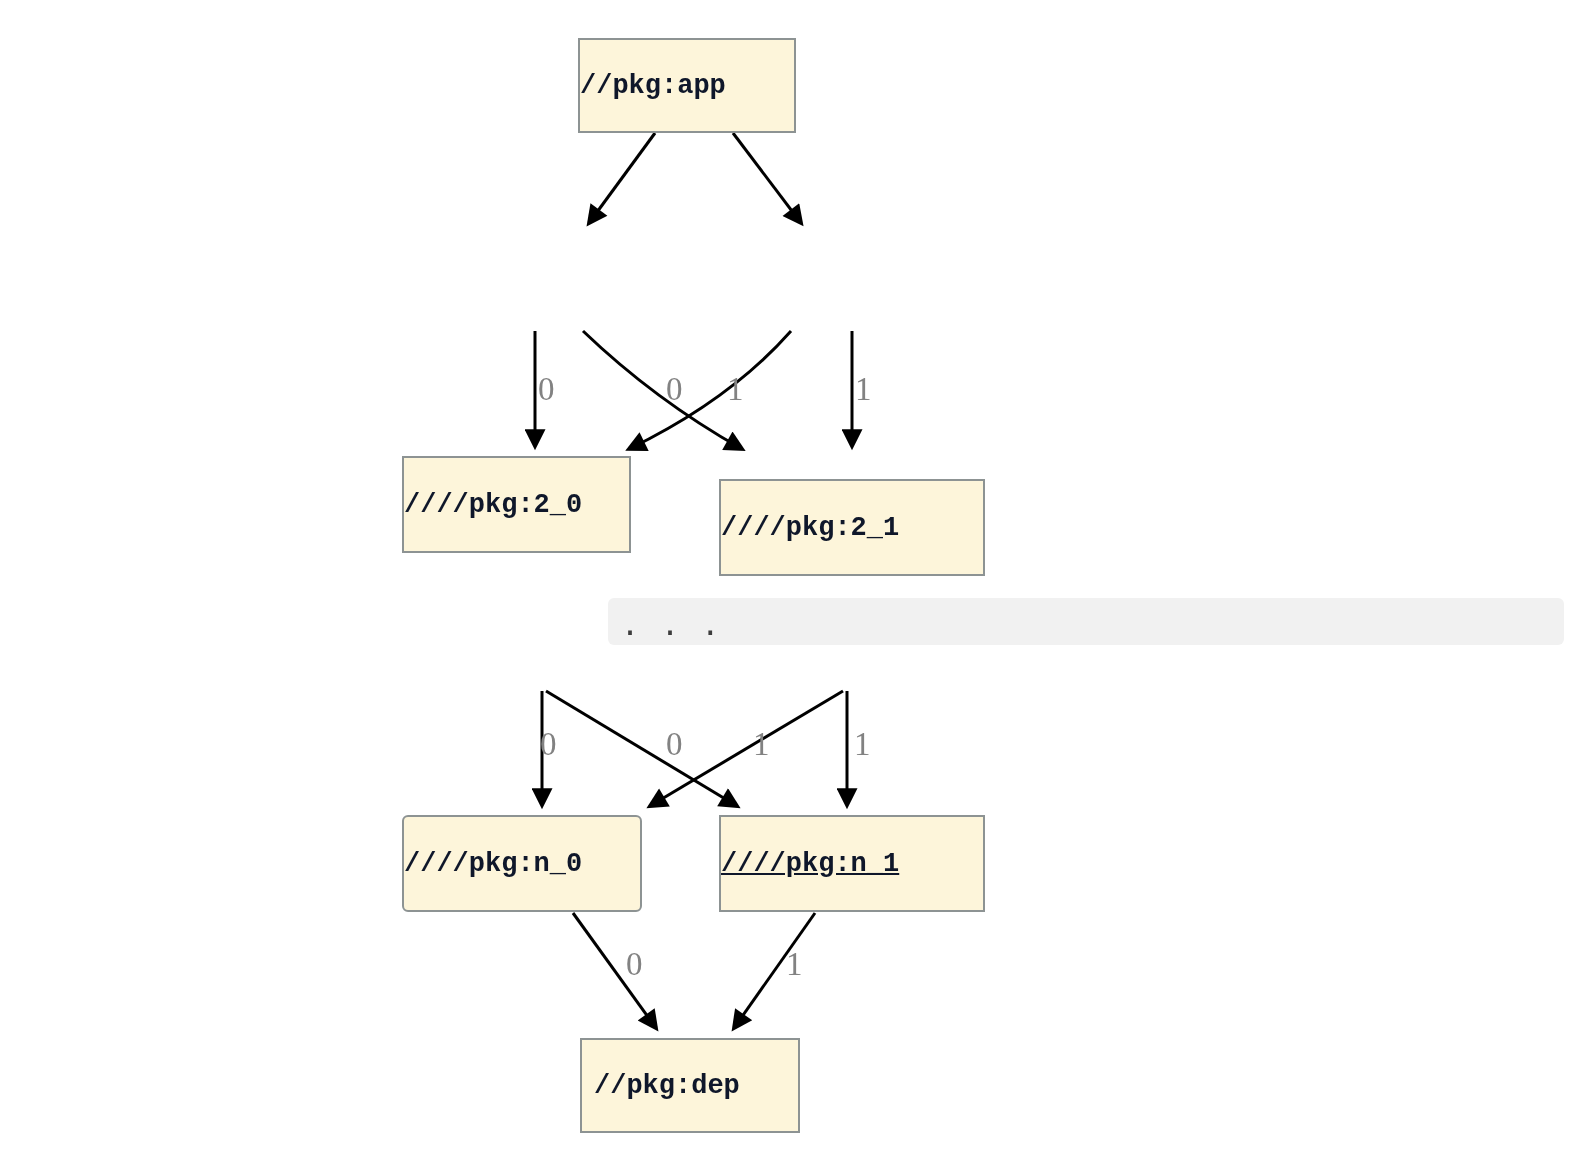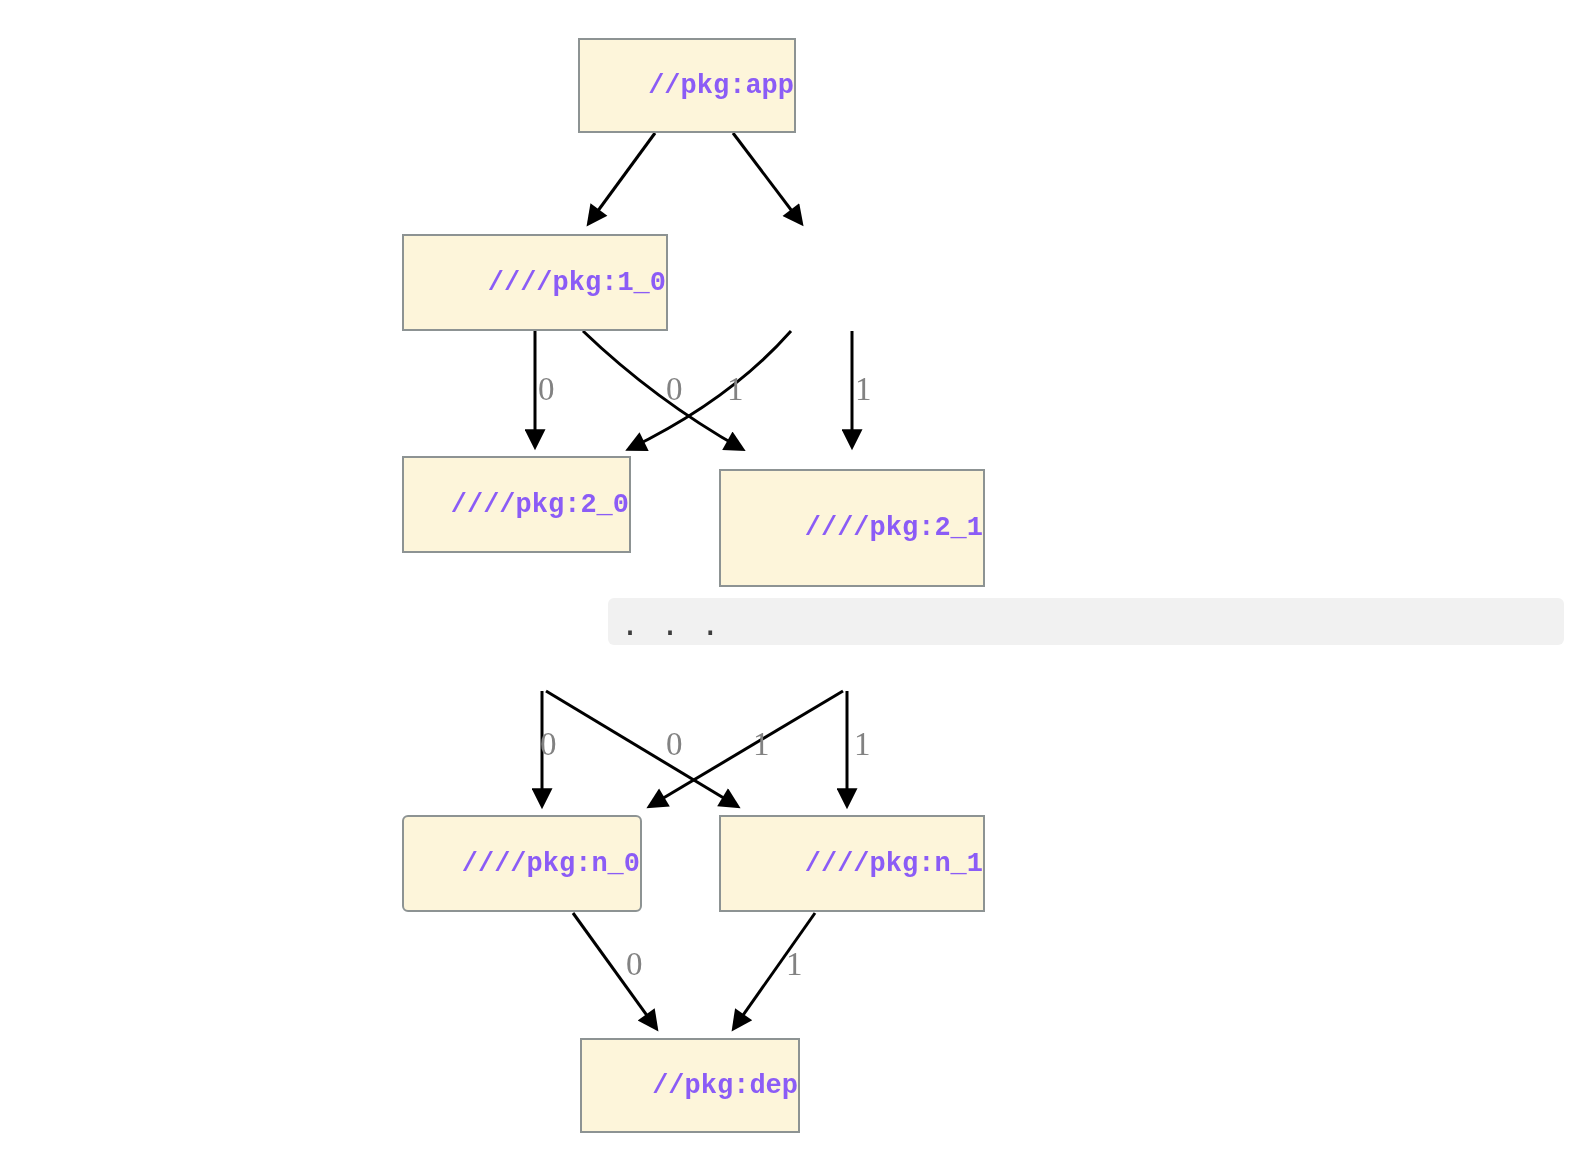--- a/index.html
+++ b/index.html
@@ -10,31 +10,31 @@
     overflow:hidden;
     font-family:"Liberation Mono", monospace;
   }
   .edges{position:absolute;left:0;top:0;width:1592px;height:1162px;}
   .edge{stroke:var(--edge_color,#000);stroke-width:3;fill:none;}
   .node{
     position:absolute;
     box-sizing:border-box;
     background:var(--node_fill,#fdf5da);
     border:2.5px solid var(--node_border,#8d9393);
-    display:flex;align-items:center;justify-content:flex-end;
-    font-weight:bold;font-size:27px;color:#8b5cf6;
+    display:flex;align-items:center;justify-content:flex-start;
+    font-weight:bold;font-size:27px;color:#0f172a;
     white-space:nowrap;
   }
   .node-app   {left:578px;top:38px;  width:218px;height:95px;}
   .node-v1_0  {left:402px;top:234px; width:266px;height:97px;}
   .node-v1_1  {left:719px;top:234px; width:266px;height:97px;}
   .node-v2_0  {left:402px;top:456px; width:229px;height:97px;}
-  .node-v2_1  {left:719px;top:469px; width:266px;height:118px;}
+  .node-v2_1  {left:719px;top:479px; width:266px;height:97px;}
   .node-n_0   {left:402px;top:815px; width:240px;height:97px;border-radius:6px;}
-  .node-n_1   {left:719px;top:815px; width:266px;height:97px;}
+  .node-n_1   {left:719px;top:815px; width:266px;height:97px;text-decoration:underline;}
   .node-dep   {left:580px;top:1038px;width:220px;height:95px;padding-left:12px;}
   .edge-label{
     position:absolute;
     font-family:"Liberation Serif", serif;
     font-size:33px;line-height:1;
     color:var(--edge_label_color,#828282);
   }
   .lbl-2 {left:538px;top:373px;}
   .lbl-3 {left:727px;top:373px;}
   .lbl-4 {left:666px;top:373px;}
@@ -81,23 +81,20 @@
     <path class="edge" marker-end="url(#arrowhead)" d="M546,691 L737,806"></path>
     <path class="edge" marker-end="url(#arrowhead)" d="M843,691 L650,806"></path>
     <path class="edge" marker-end="url(#arrowhead)" d="M847,691 L847,805"></path>
     <path class="edge" marker-end="url(#arrowhead)" d="M573,913 L656,1028"></path>
     <path class="edge" marker-end="url(#arrowhead)" d="M815,913 L734,1028"></path>
   </svg>
 
   <div class="node node-app">
     <span>//pkg:app</span>
   </div>
-  <div class="node node-v1_0">
-    <span>////pkg:1_0</span>
-  </div>
   <div class="node node-v2_0">
     <span>////pkg:2_0</span>
   </div>
   <div class="node node-v2_1">
     <span>////pkg:2_1</span>
   </div>
 
   <div class="ellipsis-bar">
     <span class="dots">. . .</span>
   </div>

